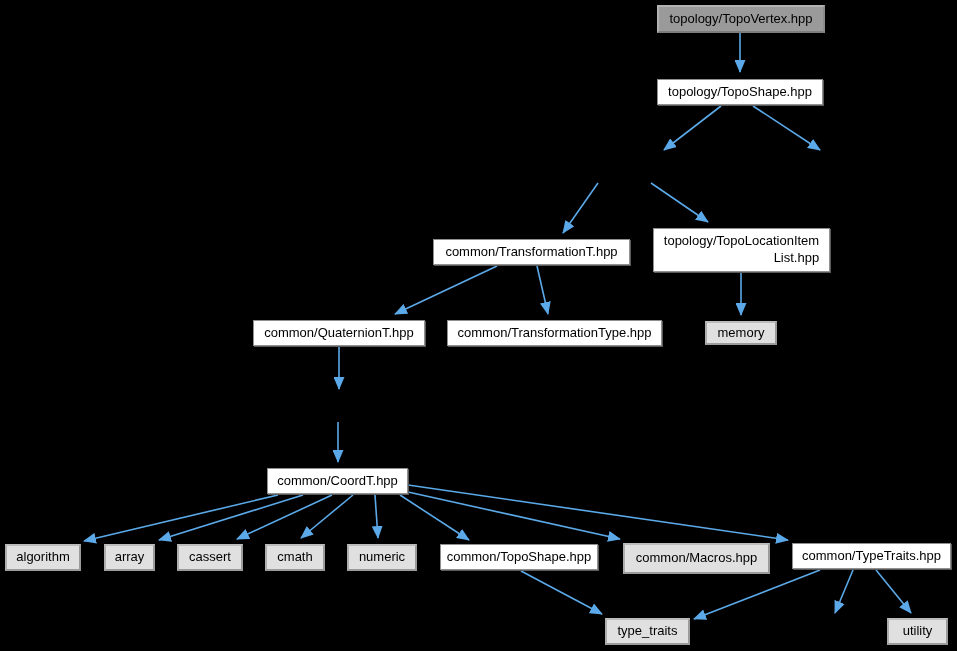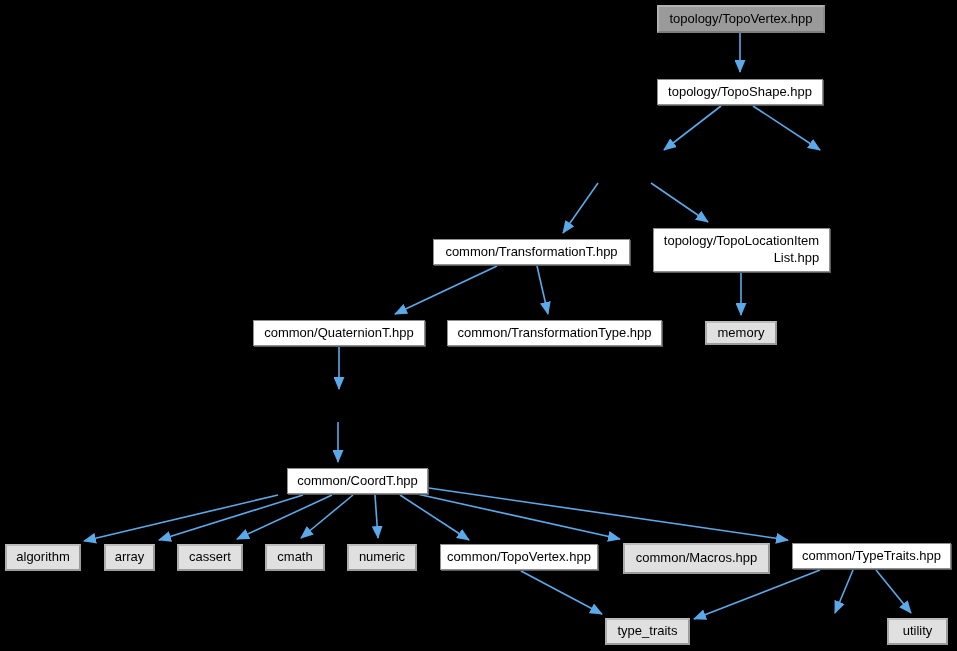--- a/index.html
+++ b/index.html
@@ -82,26 +82,26 @@
   </svg>
 
   <div class="node active" style="left:657px; top:5px;   width:168px; height:28px;">topology/TopoVertex.hpp</div>
   <div class="node white" style="left:657px; top:79px;  width:166px; height:26px;">topology/TopoShape.hpp</div>
   <div class="node white" style="left:433px; top:239px; width:197px; height:26px;">common/TransformationT.hpp</div>
   <div class="node white" style="left:653px; top:228px; width:177px; height:44px;">topology/TopoLocationItem
 List.hpp</div>
   <div class="node white" style="left:253px; top:320px; width:172px; height:26px;">common/QuaternionT.hpp</div>
   <div class="node white" style="left:447px; top:320px; width:215px; height:26px;">common/TransformationType.hpp</div>
   <div class="node gray" style="left:705px; top:321px; width:72px;  height:24px;">memory</div>
-  <div class="node white" style="left:267px; top:468px; width:141px; height:26px;margin-left:20px;">common/CoordT.hpp</div>
+  <div class="node white" style="left:267px; top:468px; width:141px; height:26px;">common/CoordT.hpp</div>
   <div class="node gray" style="left:5px;   top:544px; width:76px;  height:27px;">algorithm</div>
   <div class="node gray" style="left:104px; top:544px; width:51px;  height:27px;">array</div>
   <div class="node gray" style="left:177px; top:544px; width:66px;  height:27px;">cassert</div>
   <div class="node gray" style="left:265px; top:544px; width:60px;  height:27px;">cmath</div>
   <div class="node gray" style="left:347px; top:544px; width:70px;  height:27px;">numeric</div>
-  <div class="node white" style="left:440px; top:544px; width:158px; height:26px;">common/TopoVertex.hpp</div>
+  <div class="node white" style="left:440px; top:544px; width:158px; height:26px;">common/TopoShape.hpp</div>
   <div class="node gray" style="left:623px; top:543px; width:147px; height:31px;">common/Macros.hpp</div>
   <div class="node white" style="left:792px; top:543px; width:159px; height:26px;">common/TypeTraits.hpp</div>
   <div class="node gray" style="left:605px; top:618px; width:85px;  height:27px;">type_traits</div>
   <div class="node gray" style="left:796px; top:618px; width:67px;  height:27px;margin-top:36px;">typeinfo</div>
   <div class="node gray" style="left:887px; top:618px; width:61px;  height:27px;">utility</div>
 
 </div>
 
 </body></html>

